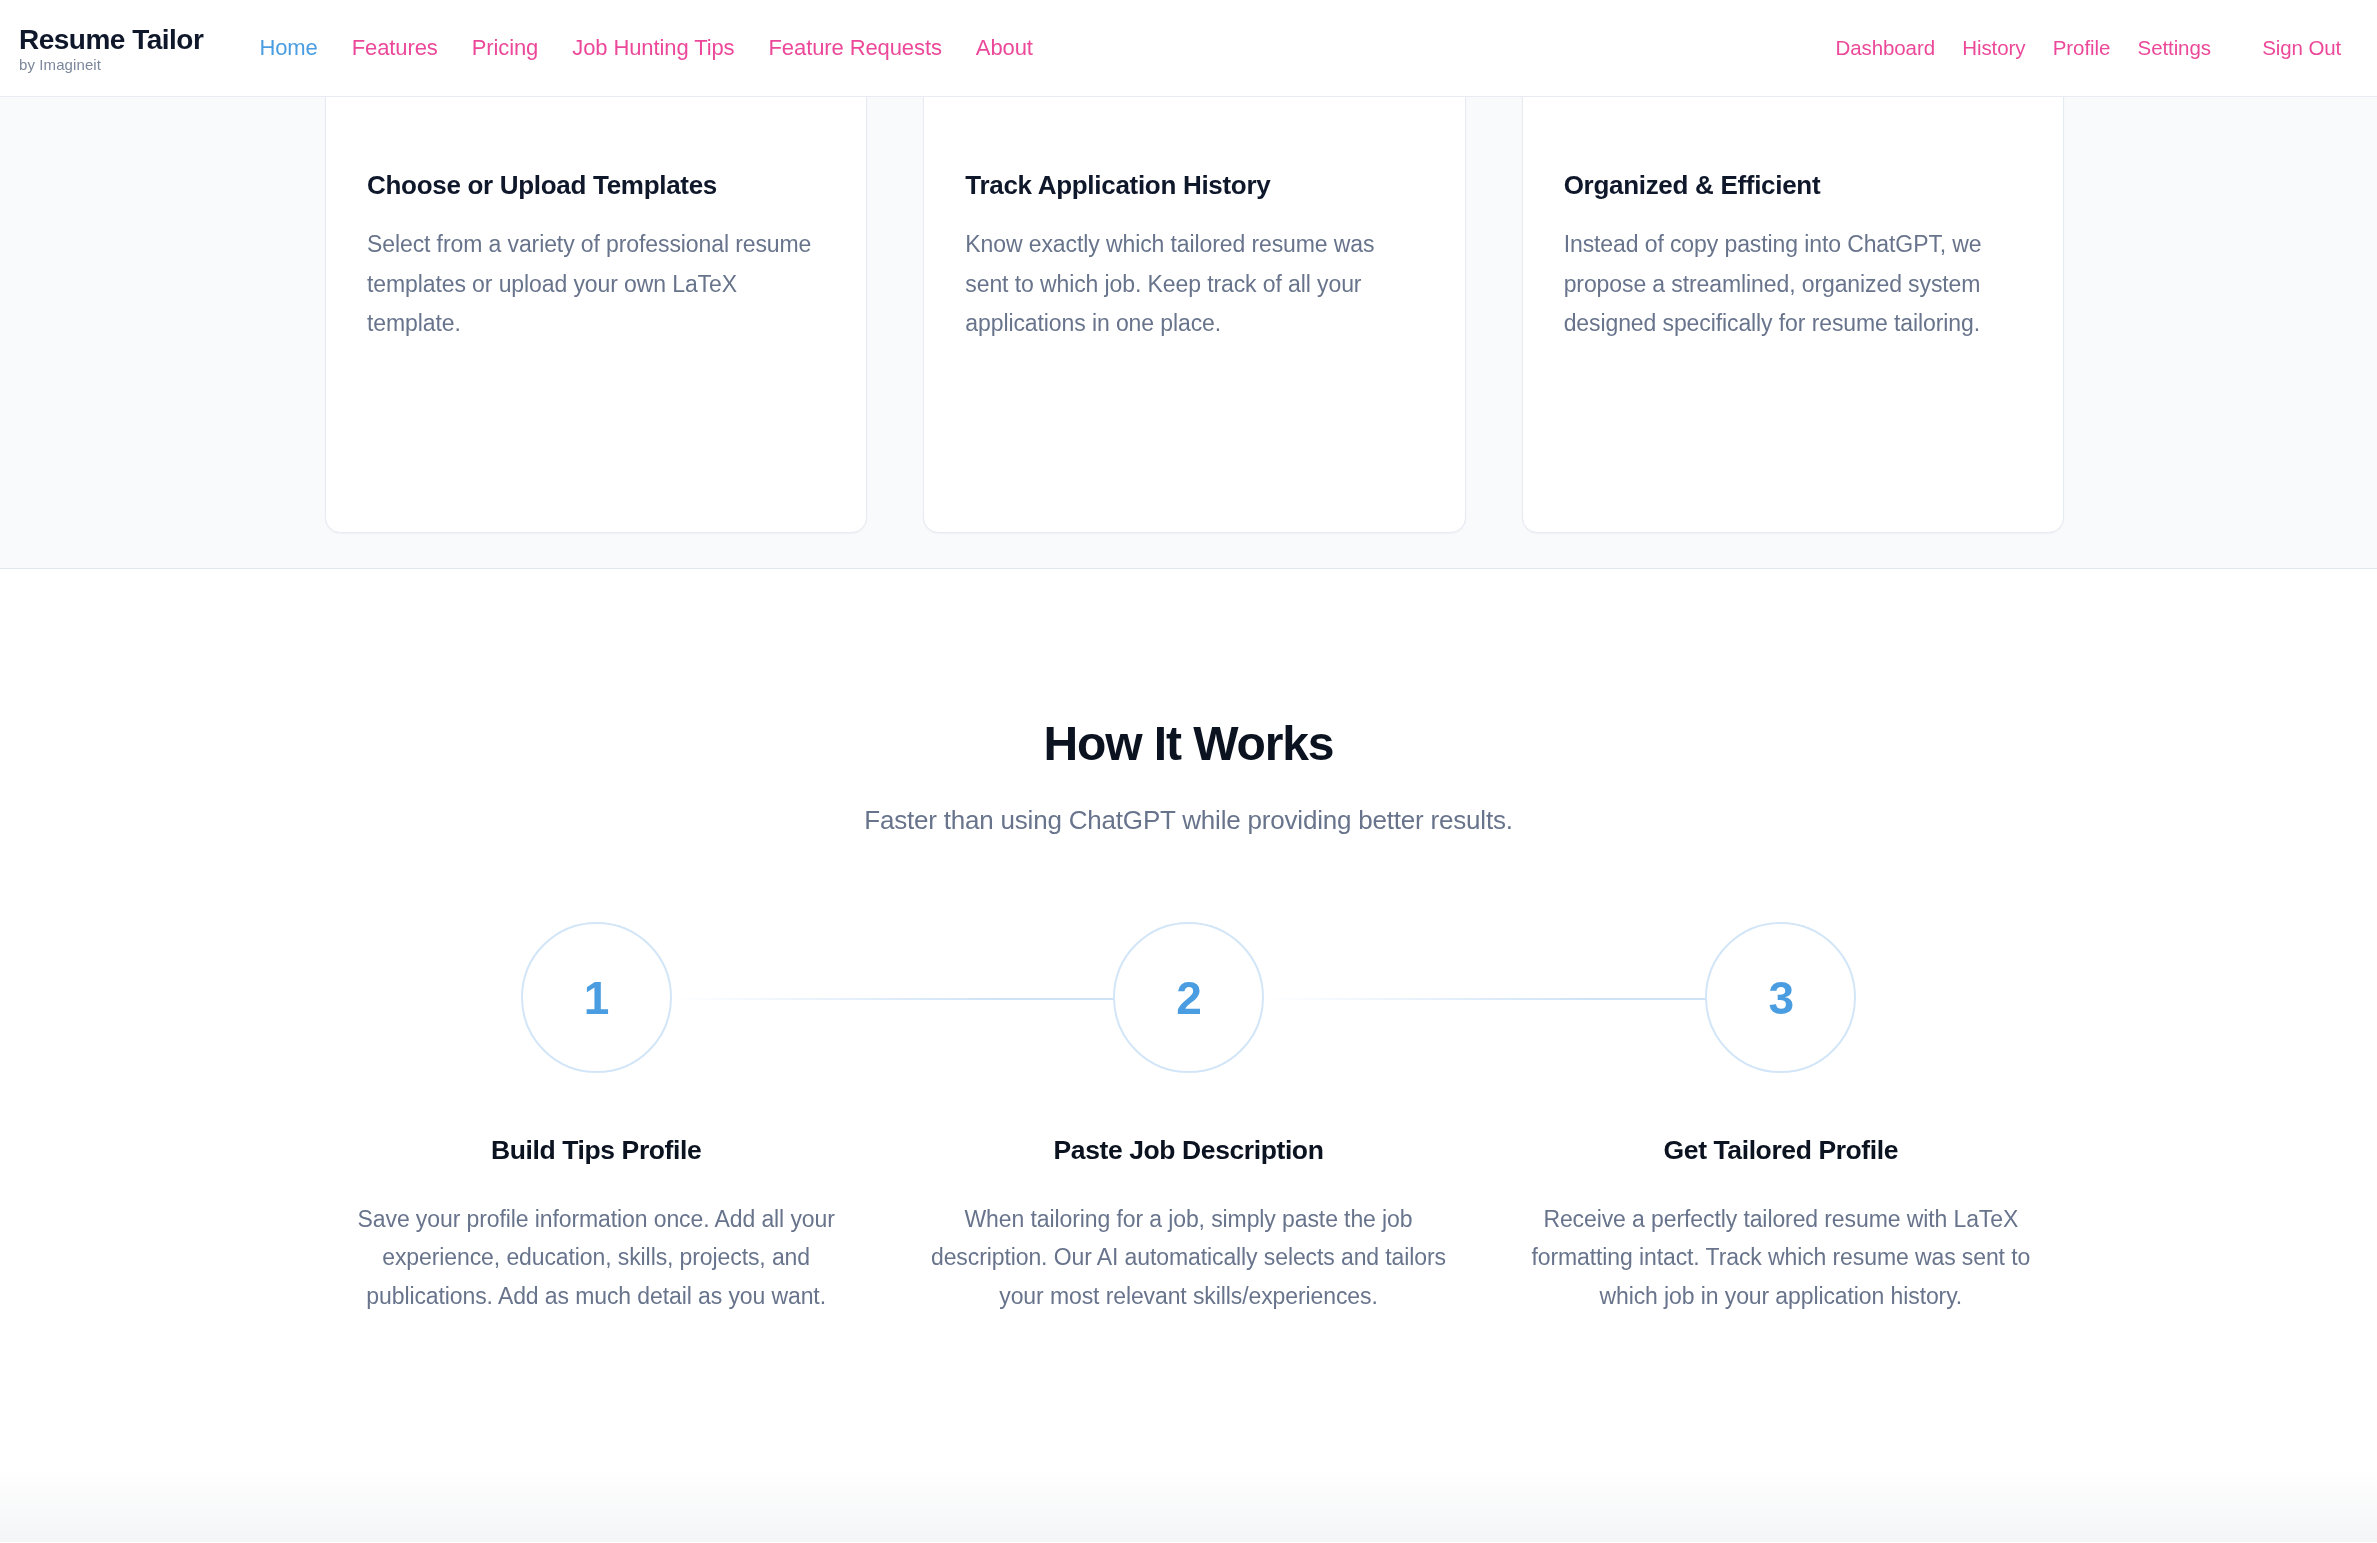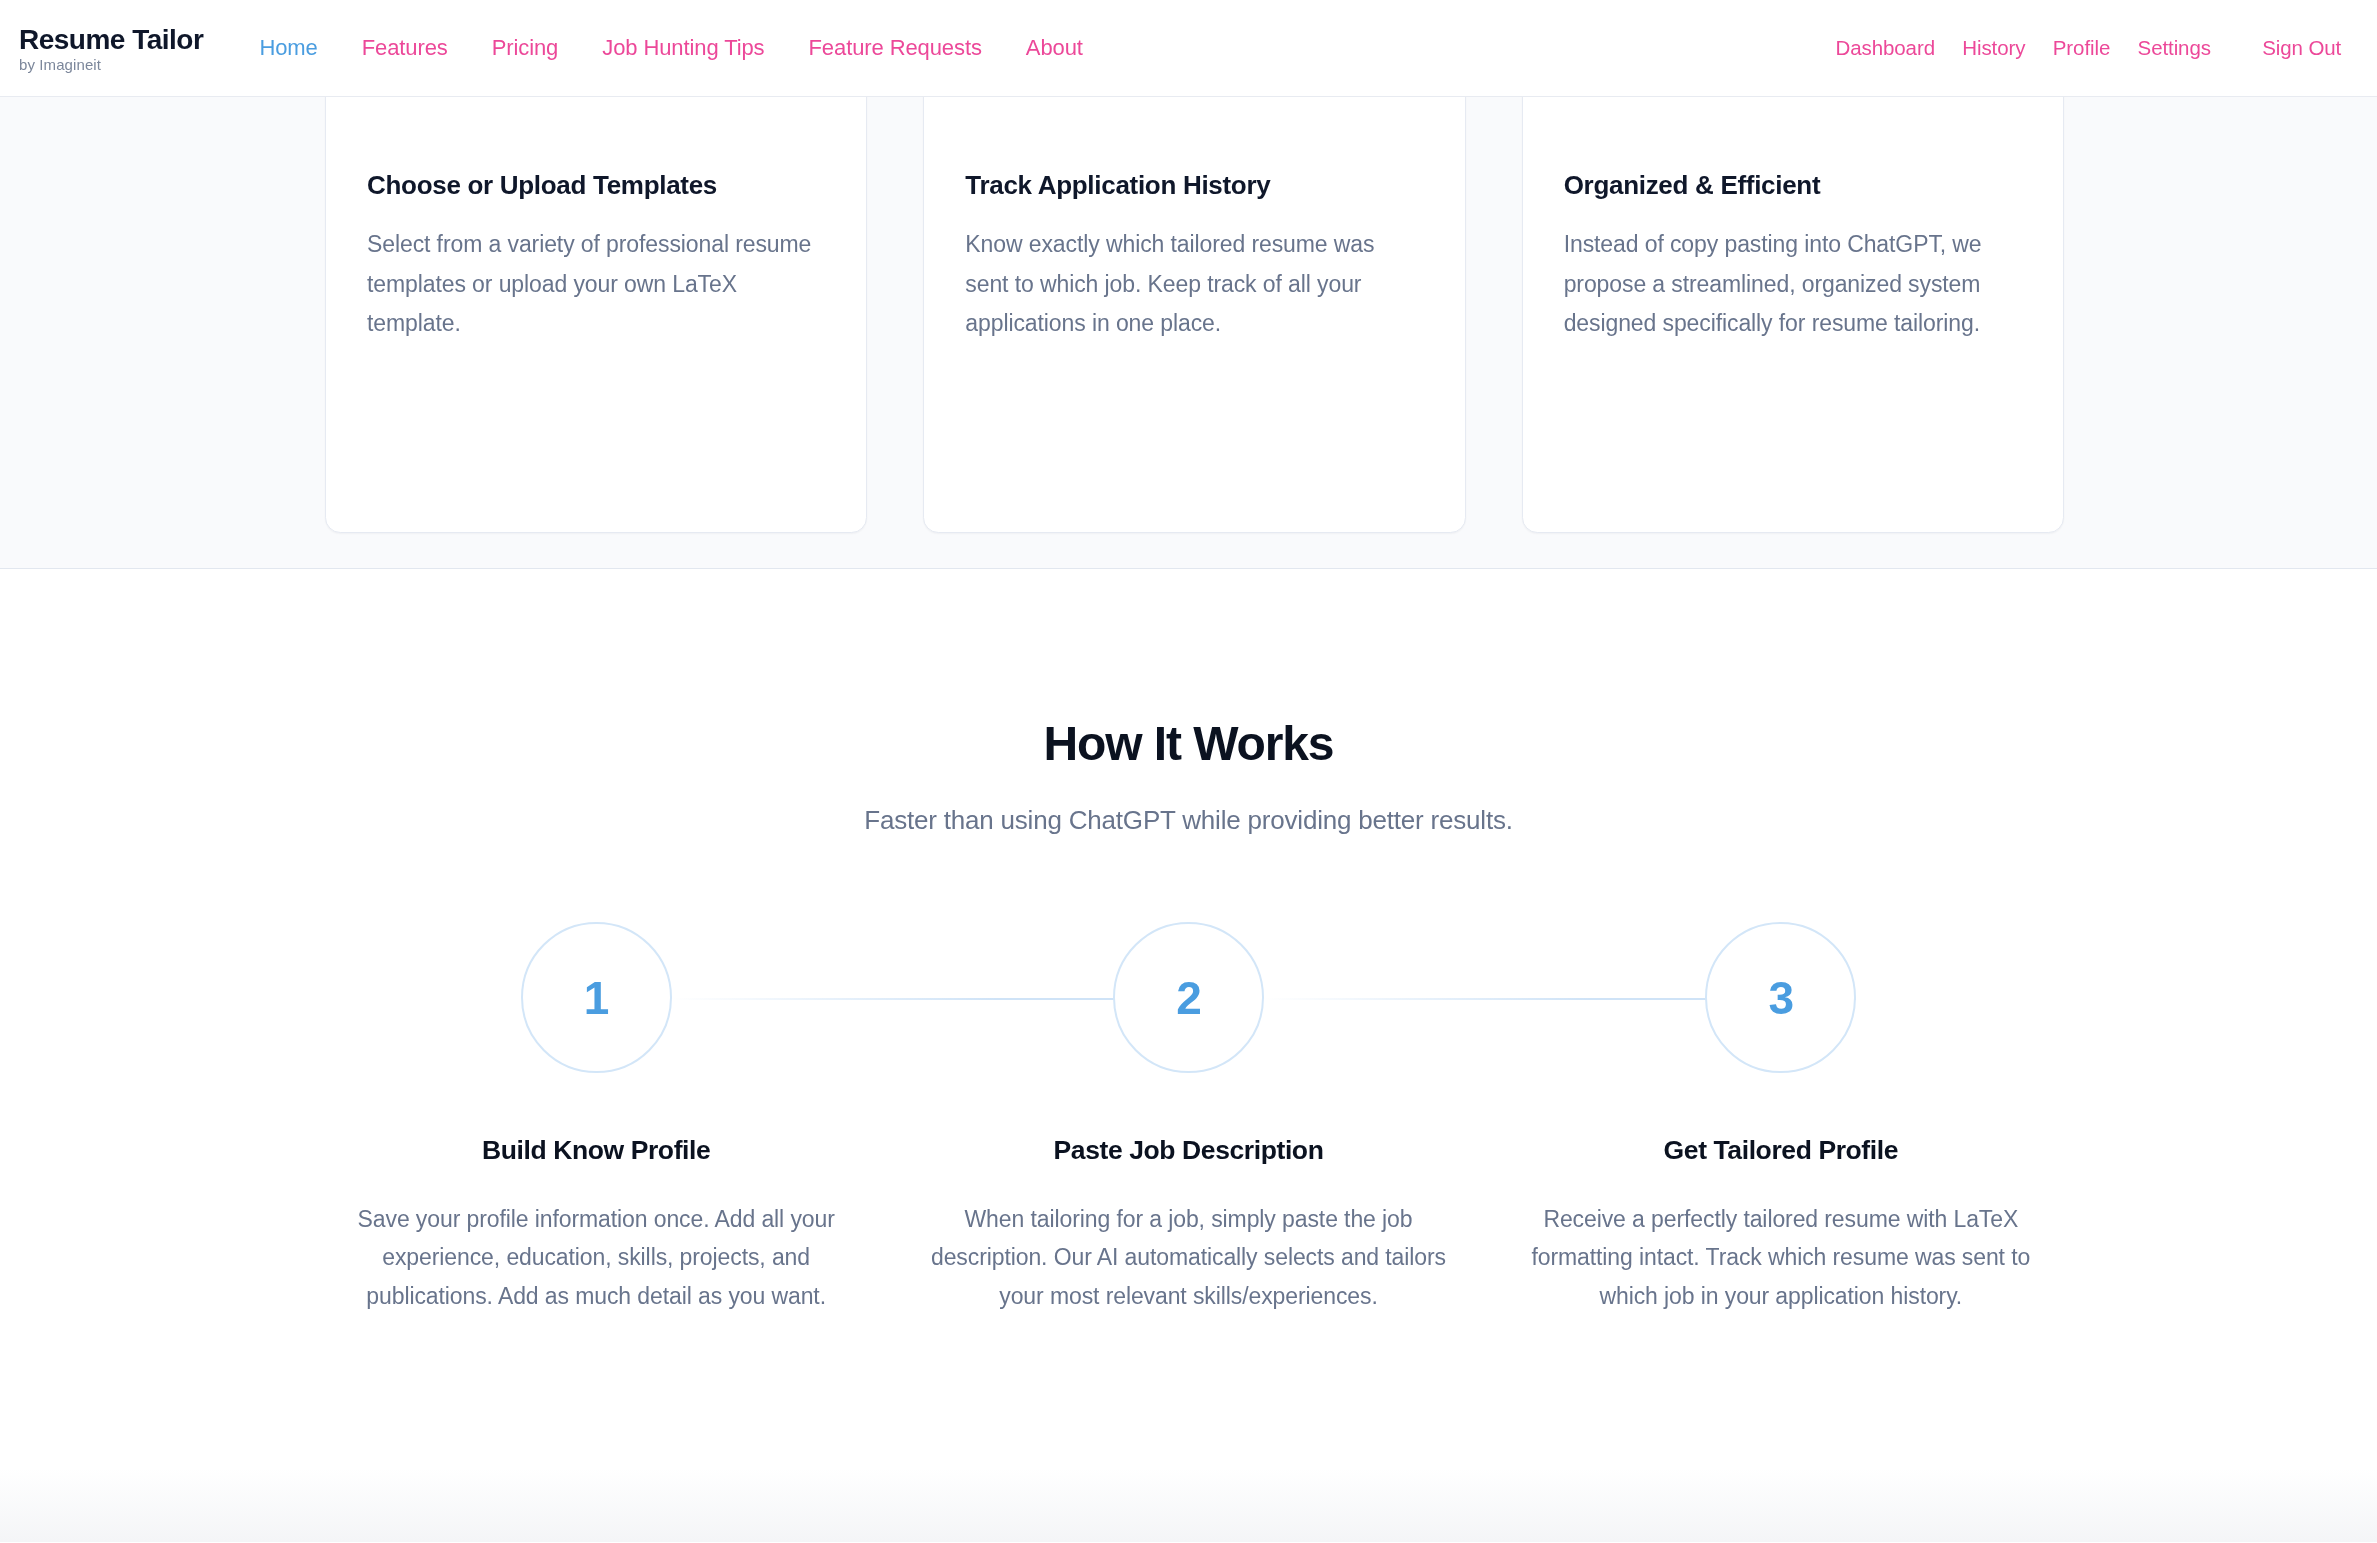--- a/index.html
+++ b/index.html
@@ -46,21 +46,21 @@
   .brand-sub {
     font-size: 15px;
     color: #7c879b;
     margin-top: 2.6px;
     letter-spacing: 0.1px;
   }
 
   .nav-left {
     display: flex;
     align-items: center;
-    gap: 10px;
+    gap: 0px;
   }
   .nav-right {
     display: flex;
     align-items: flex-end;
     margin-left: auto;
     gap: 0px;
   }
 
   .nav-link {
     font-size: 22px;
@@ -281,21 +281,21 @@
   <h2 class="how-title">How It Works</h2>
   <p class="how-sub">Faster than using ChatGPT while providing better results.</p>
 
   <div class="steps">
 
     <div class="step">
       <div class="circle-wrap">
         <div class="connector right"></div>
         <div class="circle">1</div>
       </div>
-      <h4 class="step-title">Build Know Profile</h4>
+      <h4 class="step-title">Build Tips Profile</h4>
       <p class="step-text">Save your profile information once. Add all your experience, education, skills, projects, and publications. Add as much detail as you want.</p>
     </div>
 
     <div class="step">
       <div class="circle-wrap">
         <div class="connector right"></div>
         <div class="circle">2</div>
       </div>
       <h4 class="step-title">Paste Job Description</h4>
       <p class="step-text">When tailoring for a job, simply paste the job description. Our AI automatically selects and tailors your most relevant skills/experiences.</p>

